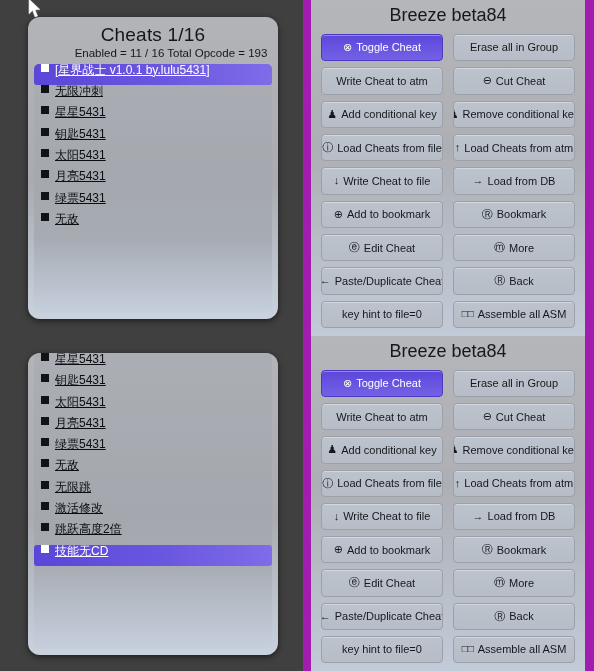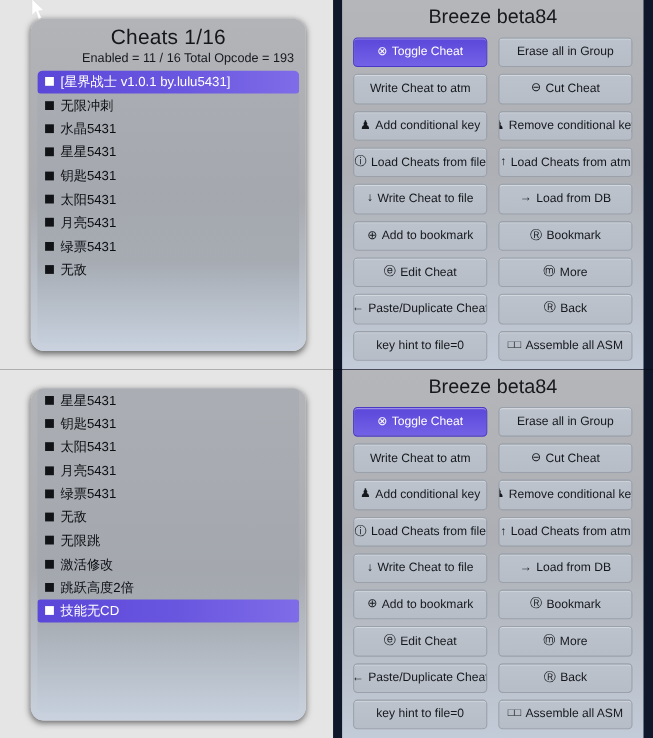--- a/index.html
+++ b/index.html
@@ -20,22 +20,22 @@
     display: grid;
     grid-template-columns: 303px 291px;
     grid-template-rows: 336px 335px;
   }
 
   
   .quad {
     position: relative;
     overflow: hidden;
   }
-  .quad-left   { background: #e5e5e5; padding-left: 48px; }
-  .quad-right  { background: #0f172a; }
+  .quad-left   { background: #404040; padding-left: 48px; }
+  .quad-right  { background: #a21caf; }
 
   
   .cheats-panel {
     position: absolute;
     left: 28px;
     top: 17px;
     width: 250px;
     height: 302px;
     background: linear-gradient(180deg, #b2b4b8 0%, #a9abb0 55%, #c9d2de 100%);
     border-radius: 12px;
@@ -64,26 +64,27 @@
   .cheats-list {
     flex: 1;
     margin: 0 6px 7px 6px;
     background: linear-gradient(180deg, rgba(168,172,178,0.75) 0%, rgba(160,165,172,0.7) 70%, rgba(196,206,219,0.75) 100%);
     border-radius: 5px;
     overflow: hidden;
     position: relative;
   }
   .cheat-row {
     display: flex;
-    align-items: center;
+    align-items: flex-start;
     height: 21.3px;
     padding-left: 7px;
     font-size: 12px;
     color: #0b0d11;
     white-space: nowrap;
+    text-decoration: underline;
   }
   .cheat-row.selected {
     background: linear-gradient(90deg, #5a46d8 0%, #6a57e0 55%, #7e6ce8 100%);
     color: #ffffff;
     border-radius: 3px;
   }
   .cb {
     width: 8px;
     height: 8px;
     background: #111317;
@@ -175,24 +176,20 @@
           <div class="cheat-row selected">
             <span class="cb"></span>
             <span class="cheat-label">[星界战士 v1.0.1 by.lulu5431]</span>
           </div>
           <div class="cheat-row">
             <span class="cb"></span>
             <span class="cheat-label">无限冲刺</span>
           </div>
           <div class="cheat-row">
             <span class="cb"></span>
-            <span class="cheat-label">水晶5431</span>
-          </div>
-          <div class="cheat-row">
-            <span class="cb"></span>
             <span class="cheat-label">星星5431</span>
           </div>
           <div class="cheat-row">
             <span class="cb"></span>
             <span class="cheat-label">钥匙5431</span>
           </div>
           <div class="cheat-row">
             <span class="cb"></span>
             <span class="cheat-label">太阳5431</span>
           </div>

